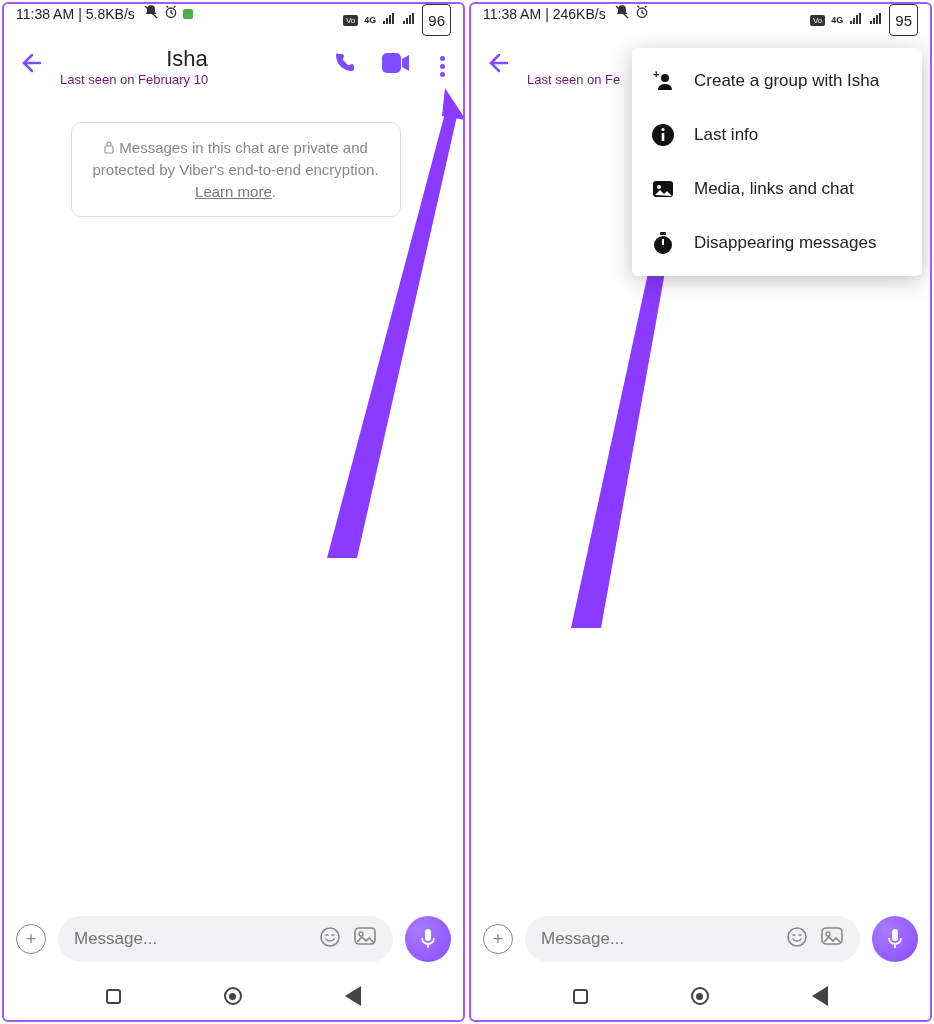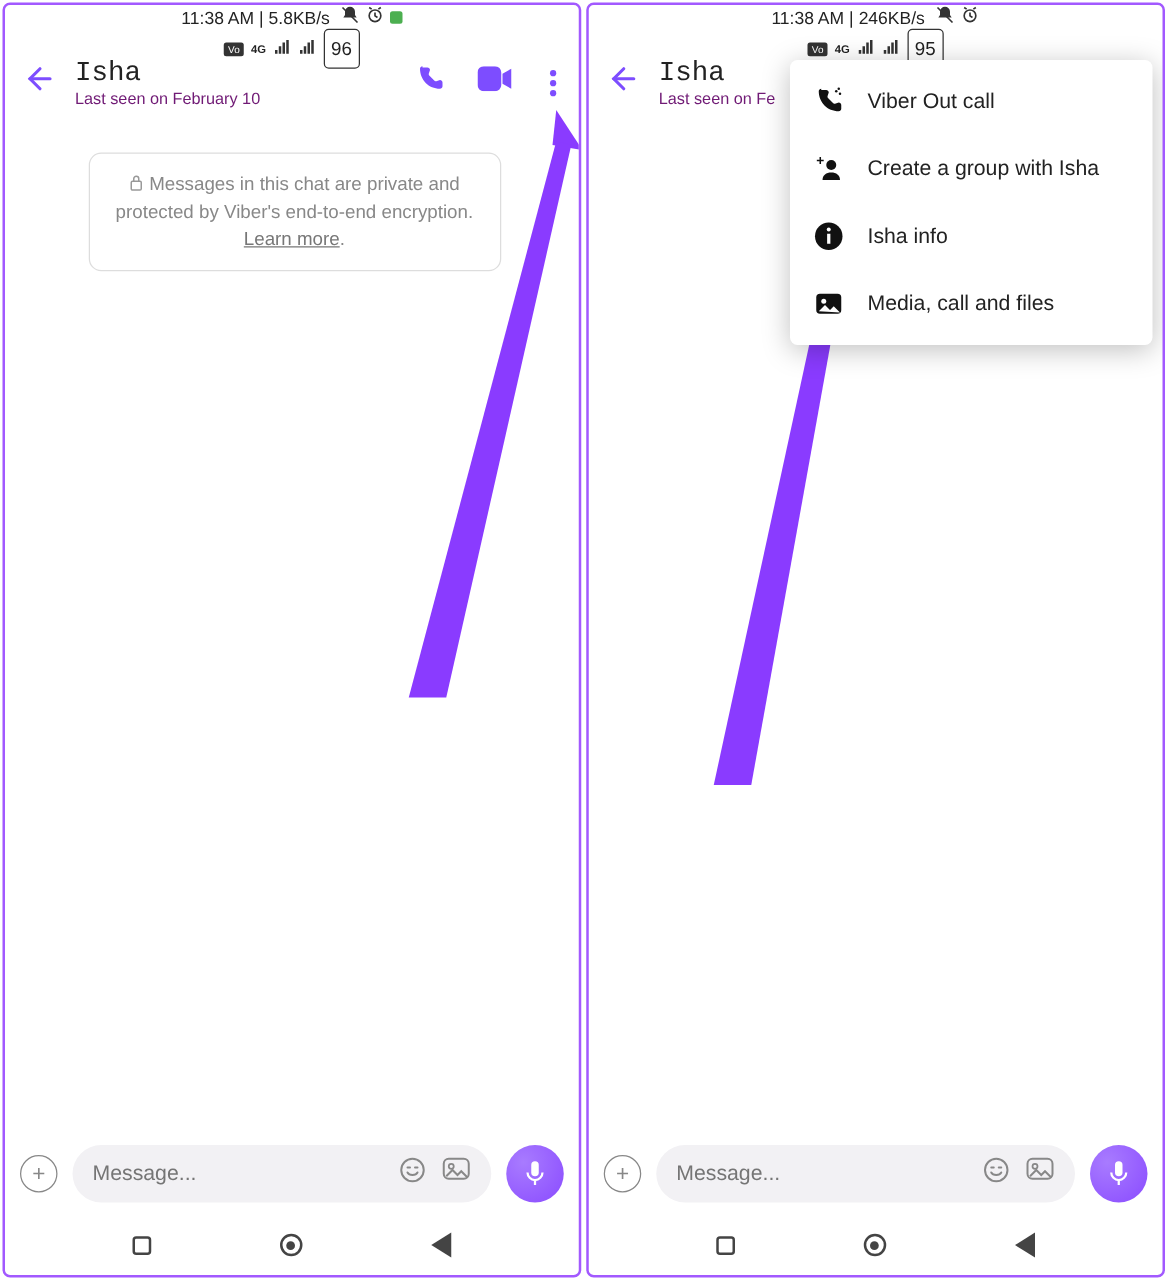--- a/index.html
+++ b/index.html
@@ -18,45 +18,45 @@
     border-radius: 6px;
     position: relative;
     overflow: hidden;
     background: #fff;
     display: flex;
     flex-direction: column;
   }
   .status-bar {
     height: 30px;
     display: flex;
-    align-items: center;
+    align-items: flex-start;
     padding: 0 12px;
     font-size: 14px;
     color: #222;
     font-family: "Comic Sans MS", cursive, sans-serif;
-    flex-direction: column;
   }
   .status-bar .left { flex: 1; display:flex; align-items:center; gap:4px;}
   .status-bar .right { display:flex; align-items:center; gap:6px; font-size:12px;}
   .batt-box {
     border:1.3px solid #333; border-radius:4px; padding:0 5px; font-size:15px;
     display:flex; align-items:center; height:32px;
   }
   .header {
     height: 64px;
     display: flex;
     align-items: center;
     padding: 0 14px;
     gap: 18px;
   }
   .back-arrow { color:#7d4dff; font-size:26px; }
   .title-block { flex:1; }
   .title-name {
     font-size: 22px; color:#222;
-    font-family: Liberation Mono, monospace;
+    font-family: Liberation Sans, sans-serif;
+    text-align: center;
   }
   .title-sub {
     font-size: 13px; color:#701a75;
     font-family: "Comic Sans MS", cursive, sans-serif;
   }
   .hdr-actions { display:flex; gap:26px; align-items:center; }
   .hdr-icon { color:#7d4dff; font-size:22px; }
   .dots { display:flex; flex-direction:column; gap:3px; padding:6px 4px;}
   .dots span { width:5px; height:5px; background:#7d4dff; border-radius:50%; }
   .chat-area {
@@ -309,57 +309,56 @@
     <div class="title-block">
       <div class="title-name">Isha</div>
       <div class="title-sub">Last seen on Fe</div>
     </div>
   </div>
 
   <div class="menu">
     <div class="menu-item">
       <span class="menu-icon">
         <svg width="24" height="24">
-            <path fill="#111" d="M6 2c-1 0-2 1-2 2 0 9 7 16 16 16 1 0 2-1 2-2v-3c0-1-1-2-2-2l-3 1c-1 0-1 0-2-1l-3-3c-1-1-1-1-1-2l1-3c0-1-1-2-2-2H6z"></path>
-            <circle cx="18" cy="4" r="1" fill="#111"></circle>
-            <circle cx="21" cy="6" r="1" fill="#111"></circle>
-            <circle cx="20" cy="2" r="1" fill="#111"></circle>
-          </svg>
-      </span>
-      <span>Viber Out call</span>
-    </div>
-    <div class="menu-item">
-      <span class="menu-icon">
-        <svg width="24" height="24">
             <circle cx="14" cy="9" r="4" fill="#111"></circle>
             <path d="M7 21c0-4 3-6 7-6s7 2 7 6" fill="#111"></path>
             <text x="2" y="9" font-size="11" fill="#111" font-weight="bold">+</text>
           </svg>
       </span>
       <span>Create a group with Isha</span>
     </div>
     <div class="menu-item">
       <span class="menu-icon">
         <svg width="24" height="24">
             <circle cx="12" cy="12" r="11" fill="#111"></circle>
             <rect x="10.7" y="10" width="2.6" height="8" fill="#fff"></rect>
             <circle cx="12" cy="6.5" r="1.6" fill="#fff"></circle>
           </svg>
       </span>
-      <span>Isha info</span>
+      <span>Last info</span>
     </div>
     <div class="menu-item">
       <span class="menu-icon">
         <svg width="24" height="24">
             <rect x="2" y="4" width="20" height="16" rx="3" fill="#111"></rect>
             <circle cx="8" cy="10" r="2" fill="#fff"></circle>
             <path d="M4 18l5-5 4 4 3-3 5 5" fill="#fff"></path>
           </svg>
       </span>
-      <span>Media, call and files</span>
+      <span>Media, links and chat</span>
+    </div>
+    <div class="menu-item">
+      <span class="menu-icon">
+        <svg width="24" height="24">
+            <circle cx="12" cy="14" r="9" fill="#111"></circle>
+            <path d="M12 14V8" stroke="#fff" stroke-width="2"></path>
+            <rect x="9" y="1" width="6" height="3" rx="1" fill="#111"></rect>
+          </svg>
+      </span>
+      <span>Disappearing messages</span>
     </div>
   </div>
 
   <div class="chat-area">
     <div class="privacy-pill" style="max-width:120px; text-align:left; padding:14px 10px; overflow:hidden; height:80px;">
       <span>
         <svg width="12" height="14" style="vertical-align:-1px;">
             <rect x="2" y="6" width="8" height="7" rx="1" fill="none" stroke="#999" stroke-width="1.2"></rect>
             <path d="M4 6V4a2 2 0 0 1 4 0v2" fill="none" stroke="#999" stroke-width="1.2"></path>
           </svg>

